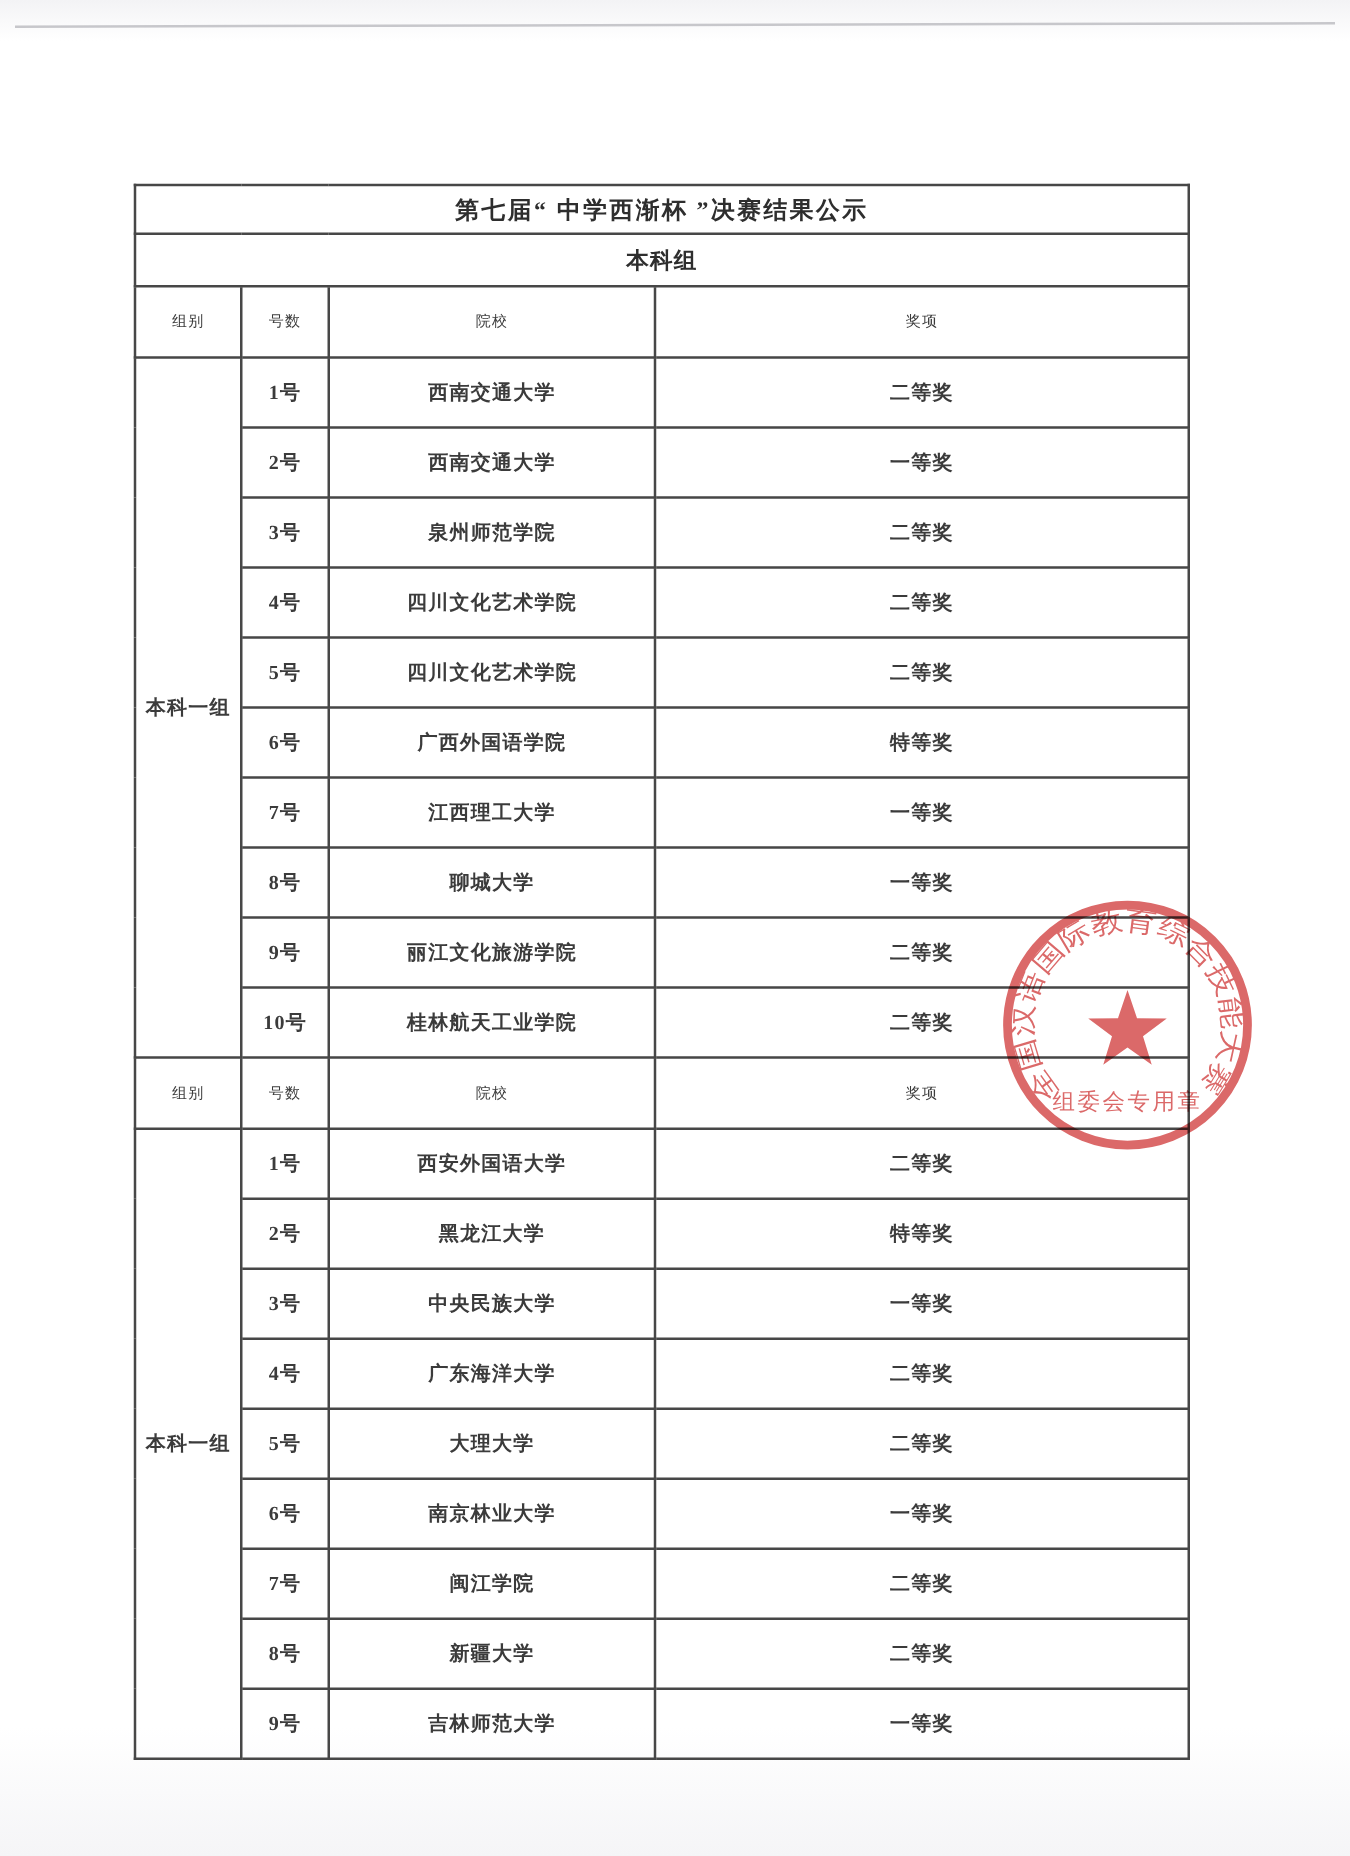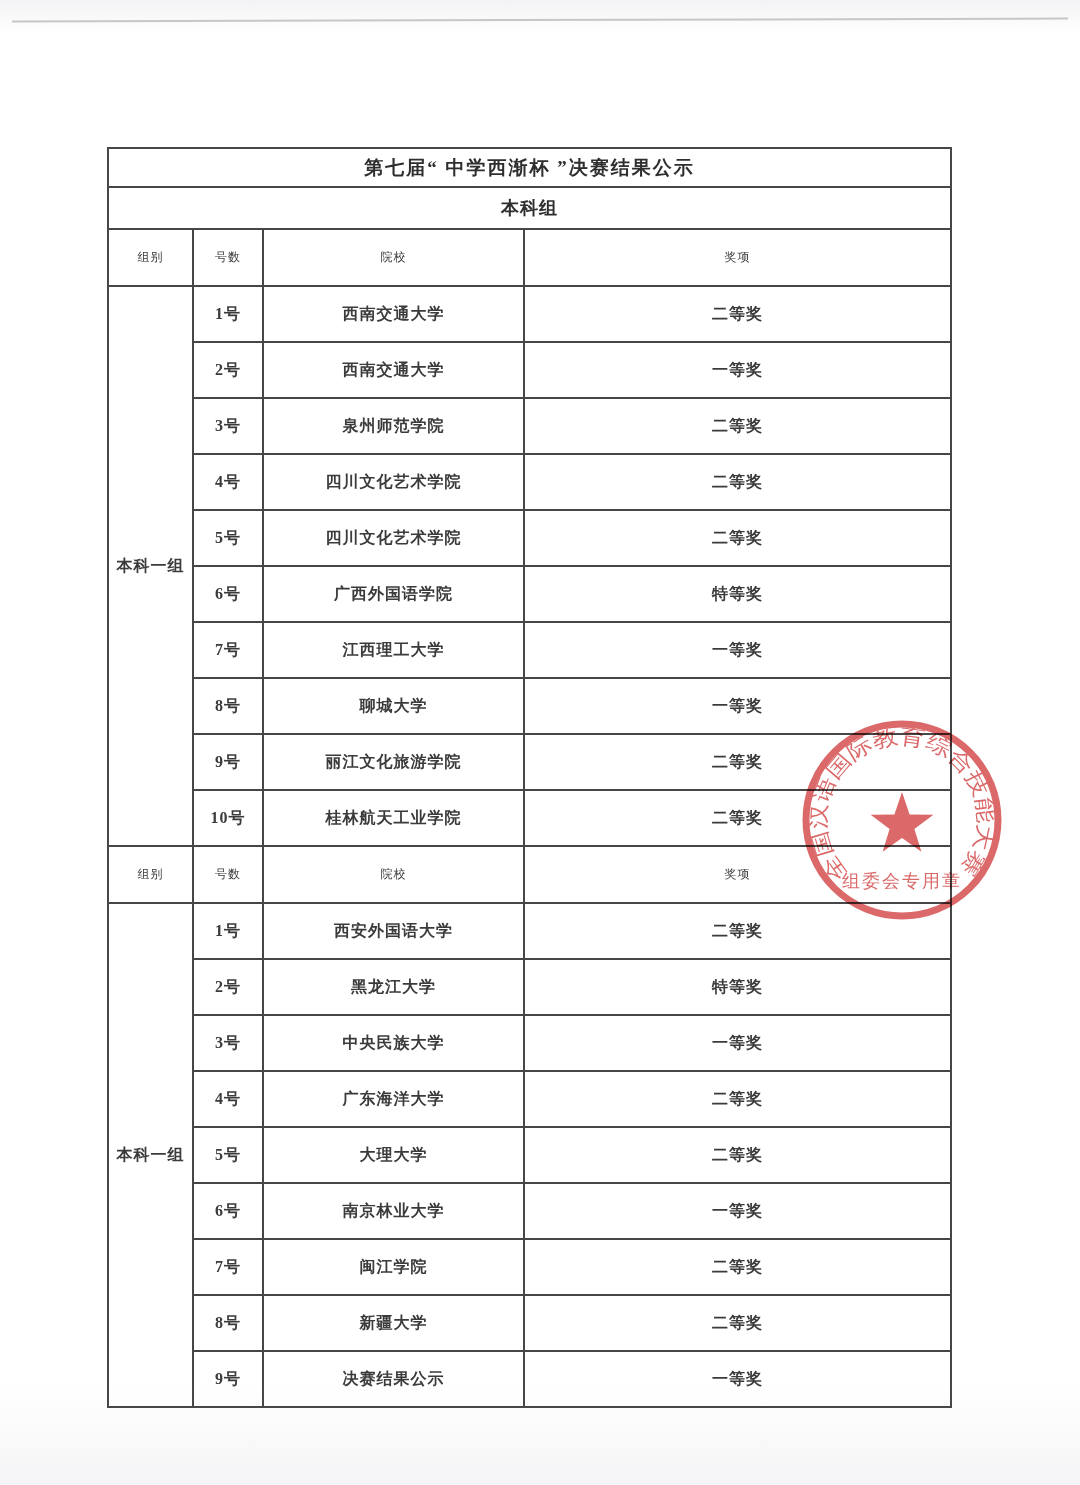--- a/index.html
+++ b/index.html
@@ -192,21 +192,21 @@
           <td>闽江学院</td>
           <td>二等奖</td>
         </tr>
         <tr class="data-row">
           <td>8号</td>
           <td>新疆大学</td>
           <td>二等奖</td>
         </tr>
         <tr class="data-row">
           <td>9号</td>
-          <td>决赛结果公示</td>
+          <td>吉林师范大学</td>
           <td>一等奖</td>
         </tr>
       </tbody>
   </table>
 
   <div class="seal" style="color: rgb(216, 92, 92);">
     <svg viewBox="0 0 210 210">
       <circle cx="105" cy="105" r="96" fill="none" stroke="currentColor" stroke-width="7"></circle>
       <defs>
         <path id="seal-arc" d="M 51.3,158.7 A 76,76 0 1 1 158.7,158.7" fill="none"></path>

